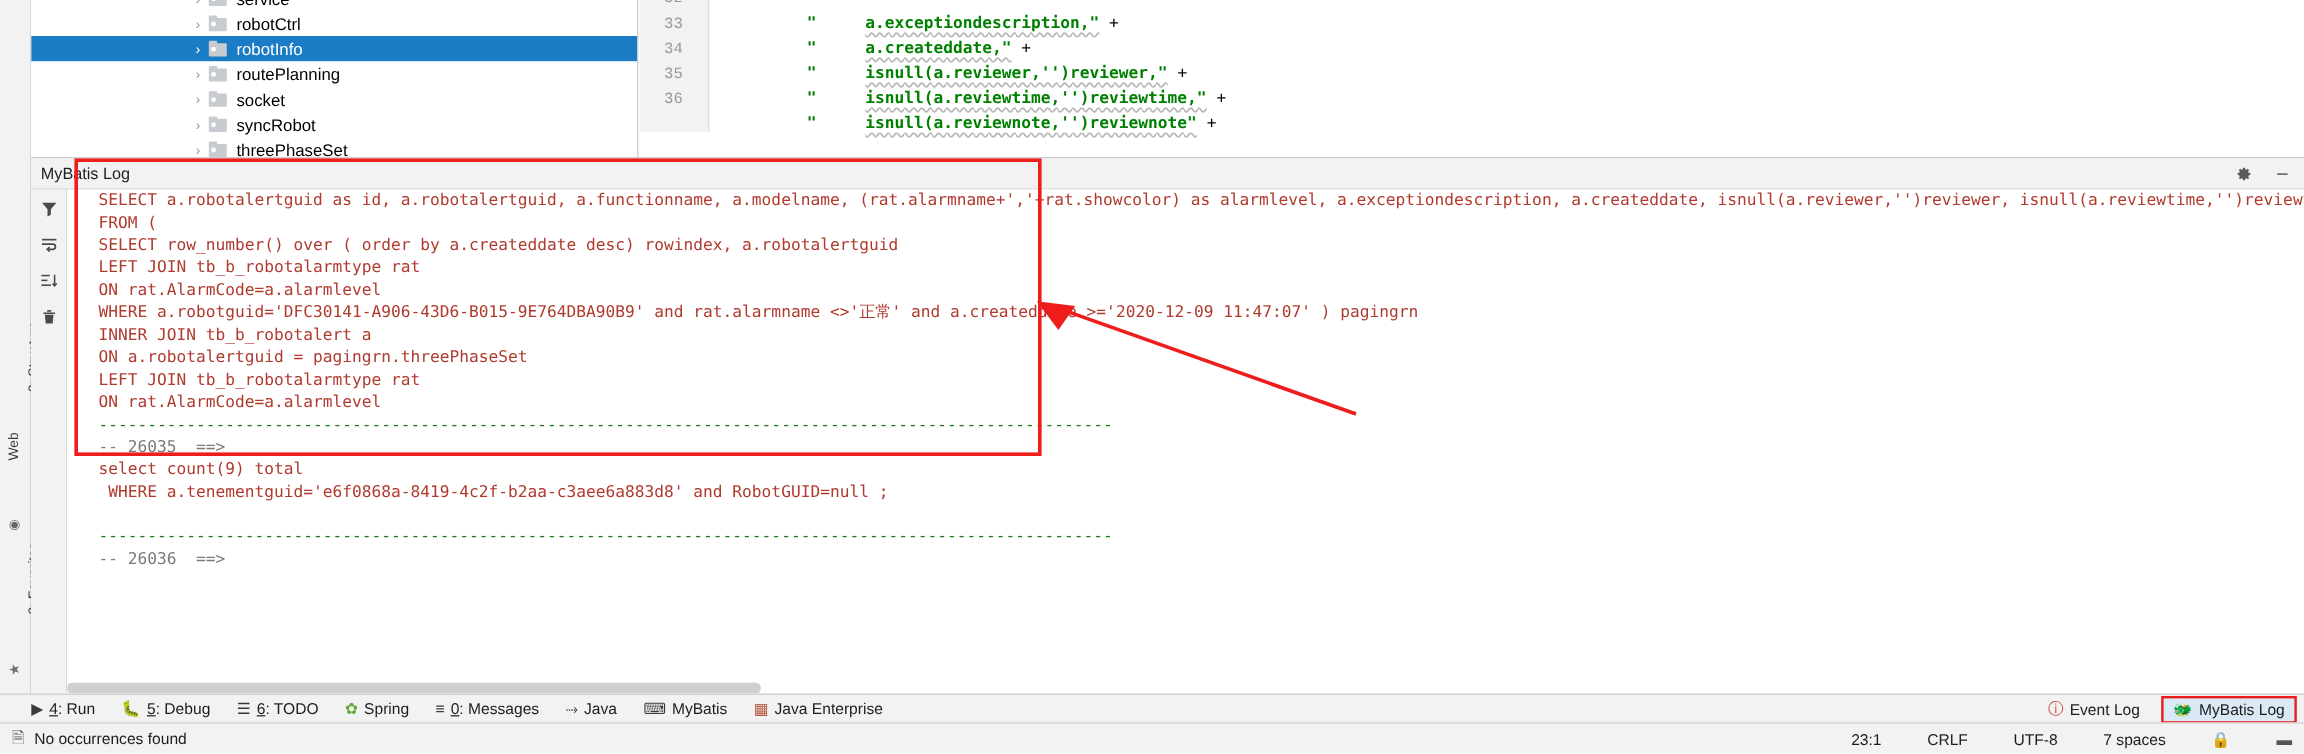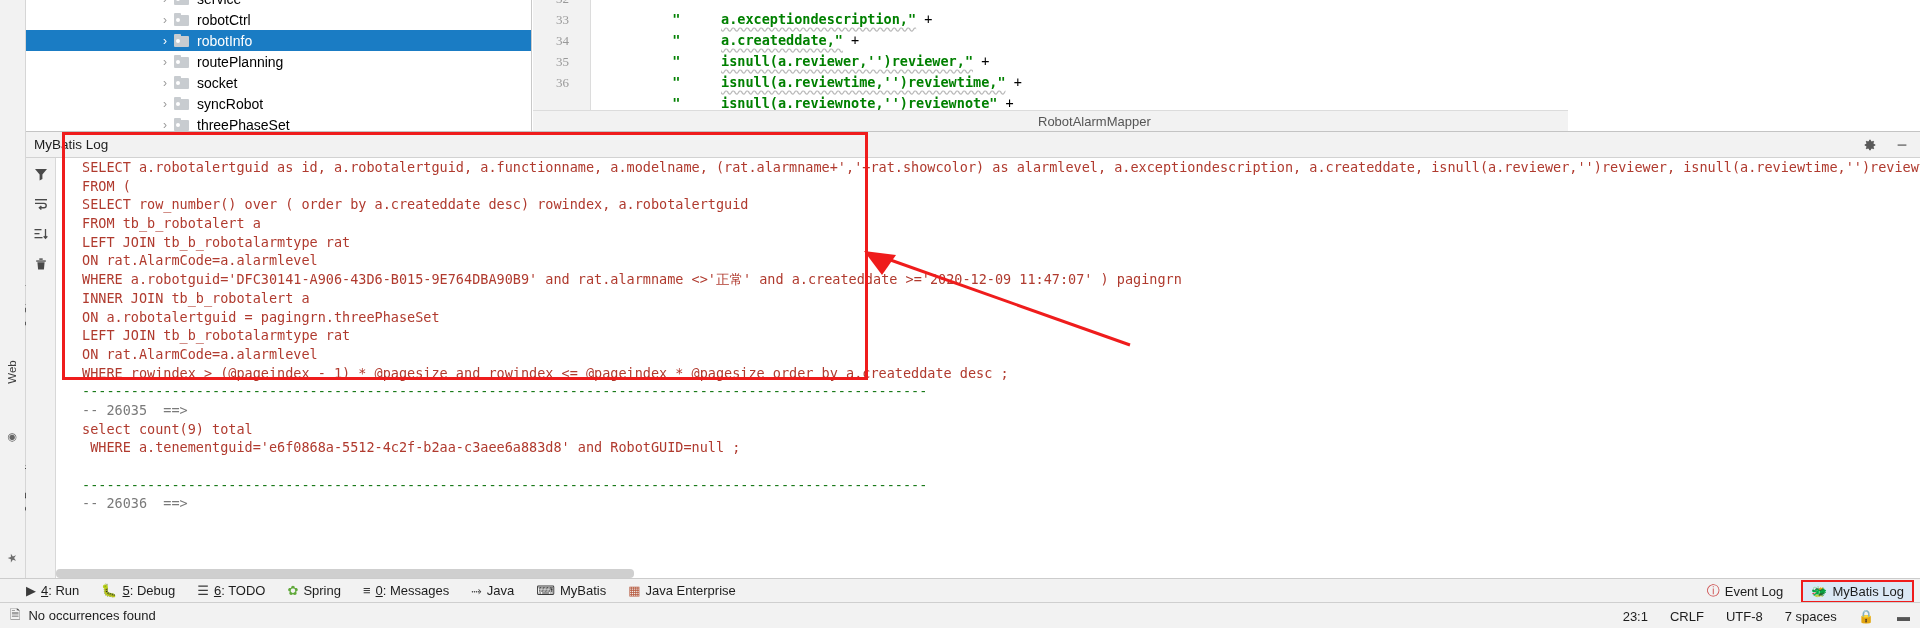--- a/index.html
+++ b/index.html
@@ -26,21 +26,21 @@
   .tree-row.sel .tw { color: #ffffff; }
   .folder { width: 16px; flex: 0 0 16px; height: 13px; margin-right: 7px; position: relative; }
   .folder .fbody { position: absolute; left: 0; top: 2px; width: 15px; height: 11px; background: #c8ccd0; border-radius: 1px; }
   .folder .ftab { position: absolute; left: 0; top: 0px; width: 7px; height: 3px; background: #c8ccd0; border-radius: 1px 1px 0 0; }
   .folder .fdot { position: absolute; left: 2px; top: 5px; width: 4px; height: 4px; background: #ffffff; border-radius: 50%; }
   .tlabel { font-size: 14px; }
 
   
   .editor { position: absolute; left: 533px; top: 0; width: 1035px; height: 131px; background: #ffffff; overflow: hidden; }
   .ed-gutter { position: absolute; left: 0; top: 0; width: 42px; height: 110px; background: #f2f2f2; }
-  .ed-gutter .ln { height: 21px; line-height: 21px; text-align: right; padding-right: 6px; color: #999999; font-family: Liberation Serif, serif; font-size: 13px; }
+  .ed-gutter .ln { height: 21px; line-height: 21px; text-align: right; padding-right: 6px; color: #999999; font-family: Liberation Mono, monospace; font-size: 13px; }
   .ed-fold { position: absolute; left: 42px; top: 0; width: 16px; height: 110px; background: #f2f2f2; border-right: 1px solid #dcdcdc; }
   .ed-code { position: absolute; left: 58px; top: 0; right: 0; height: 110px; font-family: "DejaVu Sans Mono", monospace; font-size: 13.5px; }
   .ed-line { height: 21px; line-height: 21px; white-space: pre; }
   .q { color: #008000; font-weight: bold; }
   .s { color: #008000; font-weight: bold; text-decoration: underline; text-decoration-style: wavy; text-decoration-color: #b9b9b9; text-underline-offset: 3px; }
   .op { color: #000000; }
   .ed-breadcrumb { position: absolute; left: 0; bottom: 0; width: 100%; height: 21px; background: #f2f2f2; border-top: 1px solid #dcdcdc; display: flex; align-items: center; padding-left: 505px; color: #555; font-size: 13px; }
   .ed-rightfill { position: absolute; left: 1568px; top: 0; width: 352px; height: 131px; background: #ffffff; }
 
   
@@ -77,21 +77,21 @@
   
   .bottom-tabs { position: absolute; left: 0; top: 578px; width: 1920px; height: 24px; background: #f2f2f2; border-top: 1px solid #cccccc; display: flex; align-items: center; padding-left: 26px; }
   .bt { display: flex; align-items: center; gap: 5px; margin-right: 22px; font-size: 13px; color: #1d1d1d; cursor: pointer; }
   .bt u { text-decoration: underline; }
   .bt-right { position: absolute; right: 6px; top: 0; height: 24px; display: flex; align-items: center; gap: 18px; }
   .evt-log { display: flex; align-items: center; gap: 5px; font-size: 13px; cursor: pointer; }
   .mybatis-tab { display: flex; align-items: center; gap: 5px; font-size: 13px; padding: 2px 8px; background: #dbe8f5; border: 2px solid #ef1c1c; cursor: pointer; }
 
   .status-bar { position: absolute; left: 0; top: 602px; width: 1920px; height: 26px; background: #f2f2f2; border-top: 1px solid #cfcfcf; display: flex; align-items: center; padding-left: 10px; font-size: 13px; color: #1d1d1d; }
   .sb-right { position: absolute; right: 10px; top: 0; height: 26px; display: flex; align-items: center; gap: 22px; font-size: 13px; color: #1d1d1d; }
-  .sb-ic { cursor: pointer; display: flex; align-items: center; }
+  .sb-ic { cursor: pointer; display: flex; align-items: center; margin-left: 16px; }
 </style>
 </head>
 <body>
 
 <div id="app">
 
   <div class="top-area">
 
     <div class="gutter-left"></div>
 
@@ -178,23 +178,20 @@
         </div>
         <div class="ed-line">
           <span class="q">"</span><span style="display:inline-block;width:5ch"></span><span class="s">isnull(a.reviewer,'')reviewer,"</span> <span class="op">+</span>
         </div>
         <div class="ed-line">
           <span class="q">"</span><span style="display:inline-block;width:5ch"></span><span class="s">isnull(a.reviewtime,'')reviewtime,"</span> <span class="op">+</span>
         </div>
         <div class="ed-line">
           <span class="q">"</span><span style="display:inline-block;width:5ch"></span><span class="s">isnull(a.reviewnote,'')reviewnote"</span> <span class="op">+</span>
         </div>
-      </div>
-      <div class="ed-breadcrumb">
-        <span>RobotAlarmMapper</span>
       </div>
     </div>
     <div class="ed-rightfill"></div>
   </div>
 
   <div class="left-strip">
     <div class="vt" style="top:160px;">
       <span class="vt-inner">2: Structure</span>
     </div>
     <div class="vt" style="top:235px;">
@@ -258,33 +255,31 @@
             <rect x="6.3" y="2.4" width="3.4" height="1.4" fill="#4a4a4a"></rect>
             <path d="M4.4 6.2h7.2l-.7 7.4H5.1z" fill="#4a4a4a"></path>
           </svg>
         </span>
       </div>
 
       <div class="log-area" id="log-host">
           <div class="log-line c-red">SELECT a.robotalertguid as id, a.robotalertguid, a.functionname, a.modelname, (rat.alarmname+','+rat.showcolor) as alarmlevel, a.exceptiondescription, a.createddate, isnull(a.reviewer,'')reviewer, isnull(a.reviewtime,'')reviewtim</div>
           <div class="log-line c-red">FROM (</div>
           <div class="log-line c-red">SELECT row_number() over ( order by a.createddate desc) rowindex, a.robotalertguid</div>
-          <div class="log-line c-red">FROM tb_b_robotalert a</div>
           <div class="log-line c-red">LEFT JOIN tb_b_robotalarmtype rat</div>
           <div class="log-line c-red">ON rat.AlarmCode=a.alarmlevel</div>
           <div class="log-line c-red">WHERE a.robotguid='DFC30141-A906-43D6-B015-9E764DBA90B9' and rat.alarmname &lt;&gt;'正常' and a.createddate &gt;='2020-12-09 11:47:07' ) pagingrn</div>
           <div class="log-line c-red">INNER JOIN tb_b_robotalert a</div>
           <div class="log-line c-red">ON a.robotalertguid = pagingrn.threePhaseSet</div>
           <div class="log-line c-red">LEFT JOIN tb_b_robotalarmtype rat</div>
           <div class="log-line c-red">ON rat.AlarmCode=a.alarmlevel</div>
-          <div class="log-line c-red">WHERE rowindex &gt; (@pageindex - 1) * @pagesize and rowindex &lt;= @pageindex * @pagesize order by a.createddate desc ;</div>
           <div class="log-line c-dash">--------------------------------------------------------------------------------------------------------</div>
           <div class="log-line c-gray">-- 26035  ==&gt;</div>
           <div class="log-line c-red">select count(9) total</div>
-          <div class="log-line c-red"> WHERE a.tenementguid='e6f0868a-5512-4c2f-b2aa-c3aee6a883d8' and RobotGUID=null ;</div>
+          <div class="log-line c-red"> WHERE a.tenementguid='e6f0868a-8419-4c2f-b2aa-c3aee6a883d8' and RobotGUID=null ;</div>
           <div class="log-line c-red"></div>
           <div class="log-line c-dash">--------------------------------------------------------------------------------------------------------</div>
           <div class="log-line c-gray">-- 26036  ==&gt;</div>
         </div>
 
       <div class="log-hscroll"></div>
     </div>
   </div>
 
   <div class="red-rect"></div>

